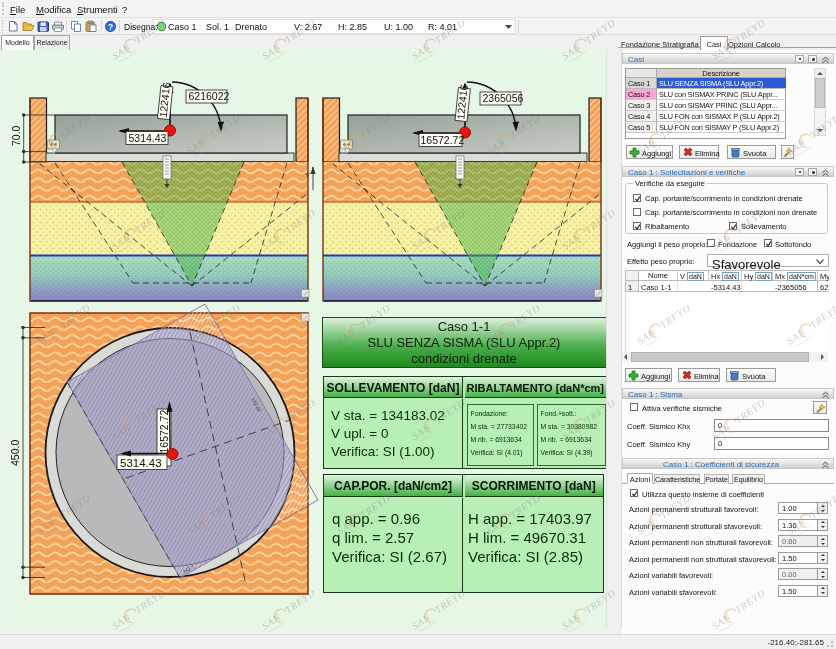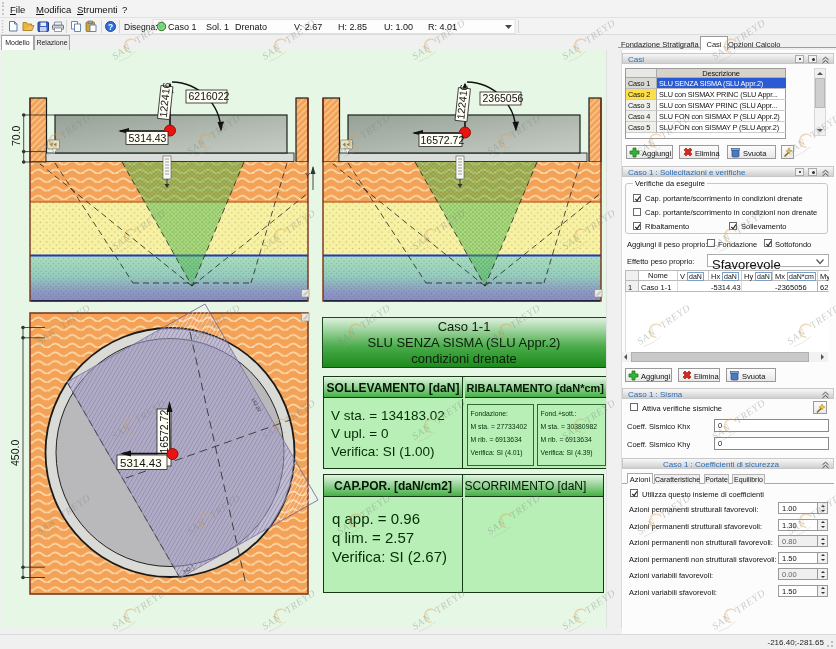--- a/index.html
+++ b/index.html
@@ -280,22 +280,23 @@
  <div class="abs" style="left:319.5px;top:267px;width:285px;height:50.5px;background:linear-gradient(180deg,#ddf1dd,#4aac4a 58%,#1d8a1d);border:1px solid #1c4a1c;text-align:center;font-size:13px;line-height:16px;color:#0a200a;padding-top:1px;">Caso 1-1<br>SLU SENZA SISMA (SLU Appr.2)<br>condizioni drenate</div>
  <div class="abs" style="left:321px;top:325.5px;width:284px;height:93.5px;background:#b7efb7;border:1.5px solid #153a15;">
    <div class="abs" style="left:0;top:0;width:139px;height:21px;background:linear-gradient(#e2f4e2,#46b046);border-right:1.5px solid #153a15;border-bottom:1px solid #153a15;text-align:center;font-weight:bold;font-size:12px;padding-top:4px;color:#031803;">SOLLEVAMENTO [daN]</div>
    <div class="abs" style="left:140.5px;top:0;right:0;height:21px;background:linear-gradient(#e2f4e2,#46b046);border-bottom:1px solid #153a15;text-align:center;font-weight:bold;font-size:11px;padding-top:5px;color:#031803;white-space:nowrap;">RIBALTAMENTO [daN*cm]</div>
    <div class="abs" style="left:0;top:22px;width:139px;height:69px;border-right:1.5px solid #153a15;font-size:13.5px;line-height:18px;padding:8px 0 0 7px;color:#062c06;">V sta. = 134183.02<br>V upl. = 0<br>Verifica: SI (1.00)</div>
    <div class="gb" style="left:142.5px;top:27px;width:67px;height:62px;font-size:6.8px;line-height:13.2px;padding:2px 0 0 3px;color:#062c06;">Fondazione:<br>M sta. = 27733402<br>M rib. = 6913634<br>Verifica: SI (4.01)</div>
    <div class="gb" style="left:212.5px;top:27px;width:69px;height:62px;font-size:6.8px;line-height:13.2px;padding:2px 0 0 3px;color:#062c06;">Fond.+sott.:<br>M sta. = 30380982<br>M rib. = 6913634<br>Verifica: SI (4.39)</div>
  </div>
  <div class="abs" style="left:321px;top:423.5px;width:281px;height:119px;background:#b7efb7;border:1.5px solid #153a15;">
    <div class="abs" style="left:0;top:0;width:139px;height:22px;background:linear-gradient(#e2f4e2,#46b046);border-right:1.5px solid #153a15;border-bottom:1px solid #153a15;text-align:center;font-weight:bold;font-size:12px;padding-top:4px;color:#031803;">CAP.POR. [daN/cm2]</div>
-   <div class="abs" style="left:140.5px;top:0;right:0;height:22px;background:linear-gradient(#e2f4e2,#46b046);border-bottom:1px solid #153a15;text-align:left;font-weight:normal;font-size:12px;padding-top:4px;color:#031803;">SCORRIMENTO [daN]</div>
+   <div class="abs" style="left:140.5px;top:0;right:0;height:22px;background:linear-gradient(#e2f4e2,#46b046);border-bottom:1px solid #153a15;text-align:center;font-weight:bold;font-size:12px;padding-top:4px;color:#031803;">SCORRIMENTO [daN]</div>
    <div class="abs" style="left:0;top:23px;width:139px;height:94px;border-right:1.5px solid #153a15;font-size:15px;line-height:19px;padding:11px 0 0 8px;color:#062c06;">q app. = 0.96<br>q lim. = 2.57<br>Verifica: SI (2.67)</div>
+   <div class="abs" style="left:142px;top:23px;right:0;height:94px;font-size:15px;line-height:19px;padding:11px 0 0 2px;color:#062c06;">H app. = 17403.97<br>H lim. = 49670.31<br>Verifica: SI (2.85)</div>
  </div>
 </div>
 <div id="splitter" class="abs"></div>
 <div id="panel" class="abs">
 
  <div class="ghead" style="top:3px;">Casi
    <span class="capbtn" style="left:172px;">
         <span style="position:absolute;left:3px;top:2px;width:2px;height:2px;background:#555;"></span>
       </span>
    <span class="capbtn" style="left:185px;">
@@ -304,21 +305,21 @@
    <svg class="abs" style="left:198px;top:2px;" width="9" height="8">
         <path d="M1.5 3.8l3-2.6 3 2.6M1.5 7l3-2.6 3 2.6" stroke="#4a4a4a" stroke-width="1" fill="none"></path>
       </svg>
  </div>
 
  <div class="abs" style="left:3px;top:18px;width:161px;height:71px;border:1px solid #9a9a9a;background:#fff;font-size:7.3px;letter-spacing:-0.15px;">
    <div class="abs" style="left:0;top:0;width:31px;height:8.5px;background:#e8e8e4;border-right:1px solid #aaa;border-bottom:1px solid #aaa;"></div>
    <div class="abs" style="left:31px;top:0;width:128px;height:8.5px;background:#d7d3c9;border-bottom:1px solid #aaa;text-align:center;font-size:7.5px;">Descrizione</div>
    <div class="abs" style="left:0;top:8.5px;width:31px;height:11px;background:#d8d8d4;border-right:1px solid #aaa;border-bottom:1px solid #bbb;padding:1.5px 0 0 2px;">Caso 1</div>
    <div class="abs" style="left:31px;top:8.5px;width:128.5px;height:11px;background:#2a5ad4;color:#fff;border-bottom:1px solid #bbb;padding:1.5px 0 0 2px;white-space:nowrap;overflow:hidden;">SLU SENZA SISMA (SLU Appr.2)</div>
-   <div class="abs" style="left:0;top:19.5px;width:31px;height:11px;background:#fde047;border-right:1px solid #aaa;border-bottom:1px solid #ccc;padding:1.5px 0 0 2px;">Caso 2</div>
+   <div class="abs" style="left:0;top:19.5px;width:31px;height:11px;background:#f9a8d4;border-right:1px solid #aaa;border-bottom:1px solid #ccc;padding:1.5px 0 0 2px;">Caso 2</div>
    <div class="abs" style="left:31px;top:19.5px;width:128.5px;height:11px;border-bottom:1px solid #ccc;padding:1.5px 0 0 2px;white-space:nowrap;overflow:hidden;">SLU con SISMAX PRINC (SLU Appr...</div>
    <div class="abs" style="left:0;top:30.5px;width:31px;height:11px;background:#efefeb;border-right:1px solid #aaa;border-bottom:1px solid #ccc;padding:1.5px 0 0 2px;">Caso 3</div>
    <div class="abs" style="left:31px;top:30.5px;width:128.5px;height:11px;border-bottom:1px solid #ccc;padding:1.5px 0 0 2px;white-space:nowrap;overflow:hidden;">SLU con SISMAY PRINC (SLU Appr...</div>
    <div class="abs" style="left:0;top:41.5px;width:31px;height:11px;background:#efefeb;border-right:1px solid #aaa;border-bottom:1px solid #ccc;padding:1.5px 0 0 2px;">Caso 4</div>
    <div class="abs" style="left:31px;top:41.5px;width:128.5px;height:11px;border-bottom:1px solid #ccc;padding:1.5px 0 0 2px;white-space:nowrap;overflow:hidden;">SLU FON con SISMAX P (SLU Appr.2)</div>
    <div class="abs" style="left:0;top:52.5px;width:31px;height:11px;background:#efefeb;border-right:1px solid #aaa;border-bottom:1px solid #ccc;padding:1.5px 0 0 2px;">Caso 5</div>
    <div class="abs" style="left:31px;top:52.5px;width:128.5px;height:11px;border-bottom:1px solid #ccc;padding:1.5px 0 0 2px;white-space:nowrap;overflow:hidden;">SLU FON con SISMAY P (SLU Appr.2)</div>
  </div>
 
  <div class="abs" style="left:192px;top:18px;width:12px;height:68px;background:#f4f4f4;border:1px solid #d8d8d8;">

